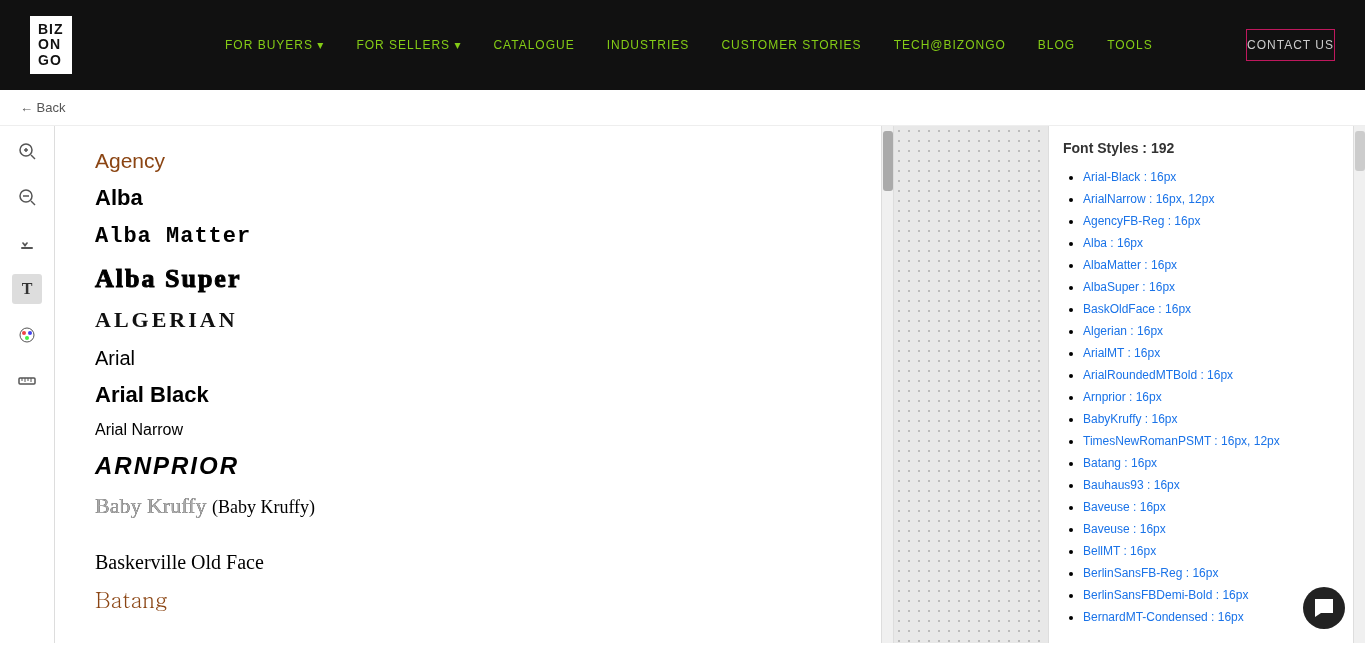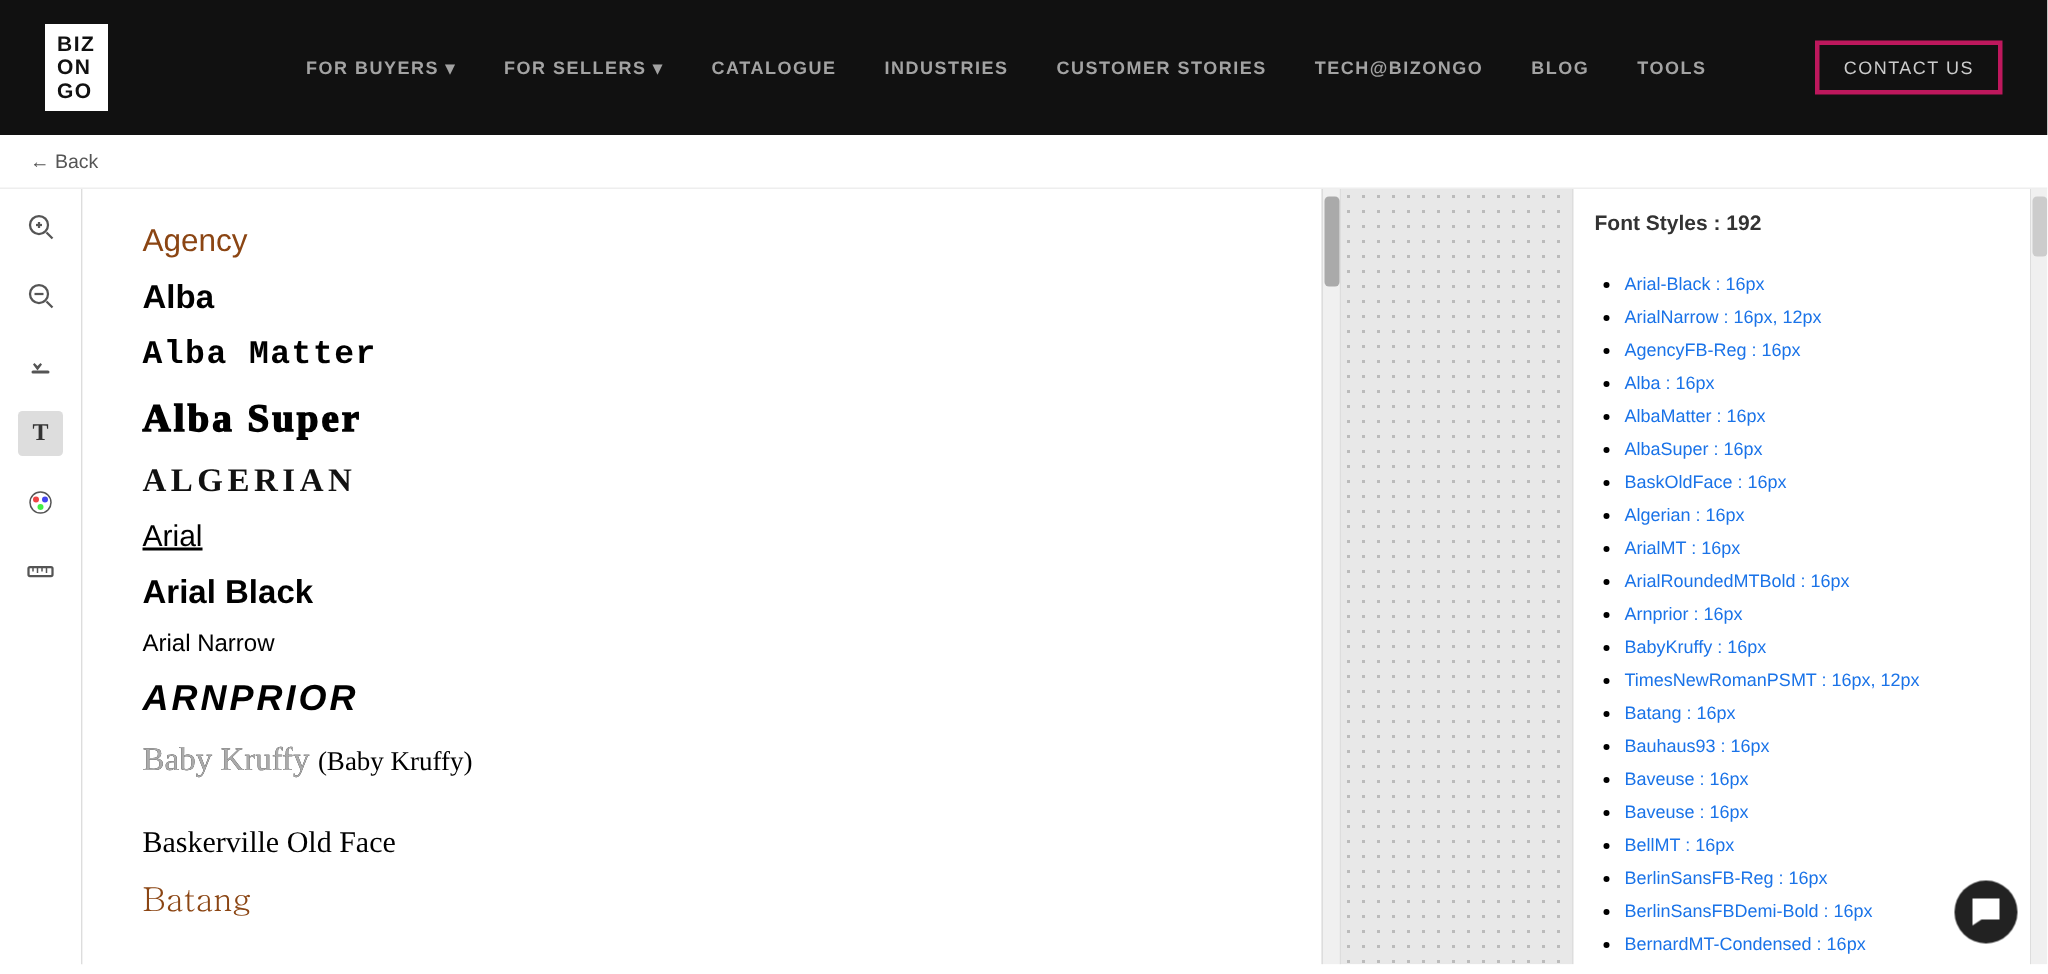--- a/index.html
+++ b/index.html
@@ -29,37 +29,36 @@
       letter-spacing: 1px;
     }
     .nav {
       display: flex;
       align-items: center;
       gap: 32px;
       flex: 1;
       justify-content: center;
     }
     .nav-item {
-      color: #a3a3a3;
+      color: #84cc16;
       font-size: 12px;
       letter-spacing: 1px;
       text-transform: uppercase;
       cursor: pointer;
       white-space: nowrap;
-      font-weight: bold;
     }
     .nav-item.has-arrow::after { content: ' ▾'; }
     .contact-btn {
       color: #ccc;
       font-size: 12px;
       letter-spacing: 1px;
       text-transform: uppercase;
       cursor: pointer;
-      border: 3px solid #be185d;
-      padding: 8px 16px;
+      border: 1px solid #be185d;
+      padding: 8px 0;
     }
 
     
     .breadcrumb-bar {
       display: flex;
       align-items: flex-start;
       padding: 10px 20px;
       border-bottom: 1px solid #eee;
       background: #fff;
       gap: 20px;
@@ -168,21 +167,21 @@
       overflow-y: auto;
       padding: 14px;
       background: #fff;
       position: relative;
     }
 
     .font-styles-title {
       font-size: 14px;
       font-weight: 600;
       color: #333;
-      margin-bottom: 24px;
+      margin-bottom: 12px;
     }
     .font-styles-list {
       list-style: disc;
       padding-left: 20px;
     }
     .font-styles-list li {
       margin-bottom: 4px;
       font-size: 12px;
       line-height: 1.5;
     }
@@ -280,21 +279,21 @@
 
   <div class="content-area">
 
     <div class="pdf-view">
 
       <div class="font-entry" style="font-family:'Agency FB',Impact,sans-serif; font-size:21px; color:#8B4513;">Agency</div>
       <div class="font-entry" style="font-family:fantasy,sans-serif; font-size:22px; color:#000; font-weight:bold;">Alba</div>
       <div class="font-entry" style="font-family:Liberation Mono, monospace; font-size:22px; color:#000; font-weight:900; letter-spacing:1px;">Alba Matter</div>
       <div class="font-entry" style="font-size:26px; color:#000; font-weight:bold; letter-spacing:2px; -webkit-text-stroke: 1px #000; font-family:fantasy;">Alba Super</div>
       <div class="font-entry" style="font-family:'Palatino Linotype',serif; font-size:22px; color:#111; letter-spacing:3px; font-variant:small-caps; font-weight:bold;">ALGERIAN</div>
-      <div class="font-entry" style="font-family:Arial,sans-serif; font-size:20px; color:#000;text-decoration:underline;">Arial</div>
+      <div class="font-entry" style="font-family:Arial,sans-serif; font-size:20px; color:#000;">Arial</div>
       <div class="font-entry" style="font-family:'Arial Black',Arial,sans-serif; font-size:22px; color:#000; font-weight:900;">Arial Black</div>
       <div class="font-entry" style="font-family:'Arial Narrow',Arial,sans-serif; font-size:16px; color:#000; font-stretch:condensed;">Arial Narrow</div>
       <div class="font-entry" style="font-size:24px; color:#000; font-weight:900; font-style:italic; letter-spacing:2px; font-family:Impact,sans-serif;">ARNPRIOR</div>
       <div class="font-entry" style="font-size:22px; color:#000; font-family:fantasy; position:relative;">
         <span style="position:absolute; top:0; left:0; color:#aaa; font-size:22px;">Baby Kruffy</span>
         <span style="color:#000; font-size:22px;">Baby Kruffy</span>&nbsp;<span style="font-size:18px; color:#000000;">(Baby Kruffy)</span>
       </div>
       <div class="font-entry" style="font-family:'Palatino Linotype',serif; font-size:20px; color:#000; margin-top: 26px;">Baskerville Old Face</div>
       <div class="font-entry" style="font-family:'Batang',serif; font-size:22px; color:#8B4513;">Batang</div>
 

